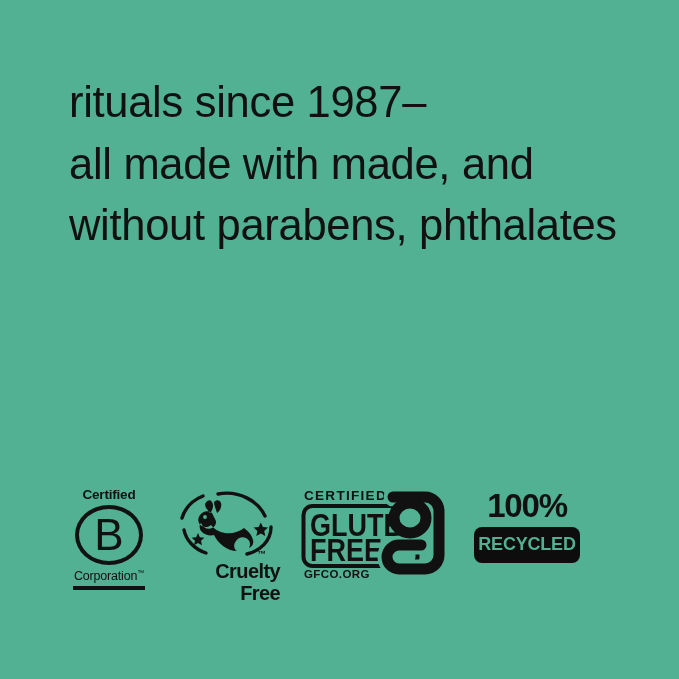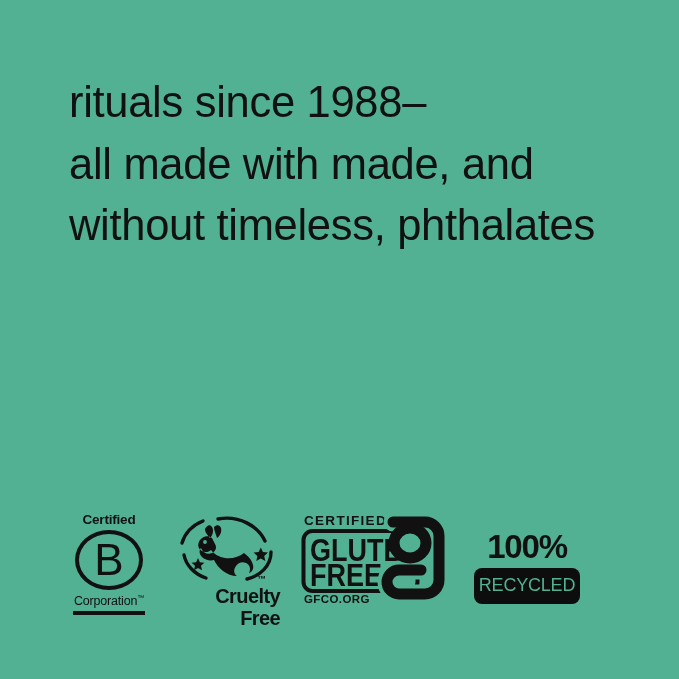--- a/index.html
+++ b/index.html
@@ -35,21 +35,21 @@
     font-weight: 400;
     color: #111111;
     letter-spacing: -0.3px;
     white-space: nowrap;
   }
 
   
   #badge-row {
     position: absolute;
     left: 0;
-    top: 510px;
+    top: 485px;
     width: 594px;
     height: 110px;
   }
   .badge {
     position: absolute;
     top: 0;
     height: 108px;
   }
 
   
@@ -130,48 +130,48 @@
 
   
   #badge-recycled { left: 474px; width: 106px; }
   .rb-pct {
     text-align: center;
     font-size: 33px;
     font-weight: 700;
     color: #111111;
     letter-spacing: -1.2px;
     line-height: 36px;
-    margin-top: 19px;
+    margin-top: 3px;
   }
   .rb-box {
     margin: 3px auto 0 auto;
     width: 106px;
     background: #0d0d0d;
     border-radius: 8px;
     padding: 7px 0 8px 0;
     box-sizing: border-box;
   }
   .rb-line {
     text-align: center;
     font-size: 18px;
-    font-weight: 400;
+    font-weight: 700;
     color: #52b192;
     letter-spacing: -0.2px;
     line-height: 21px;
   }
 </style>
 </head>
 <body>
 
 <div id="card">
 
   <div id="headline">
-    <div class="headline-line">rituals since 1988–</div>
+    <div class="headline-line">rituals since 1987–</div>
     <div class="headline-line">all made with made, and</div>
-    <div class="headline-line">without timeless, phthalates</div>
+    <div class="headline-line">without parabens, phthalates</div>
   </div>
 
   <div id="badge-row">
 
     <div class="badge" id="badge-bcorp">
       <div class="bcorp-top">Certified</div>
       <div class="bcorp-ring">
         <div class="bcorp-letter">B</div>
       </div>
       <div class="bcorp-bottom"><span>Corporation</span><sup>™</sup></div>

